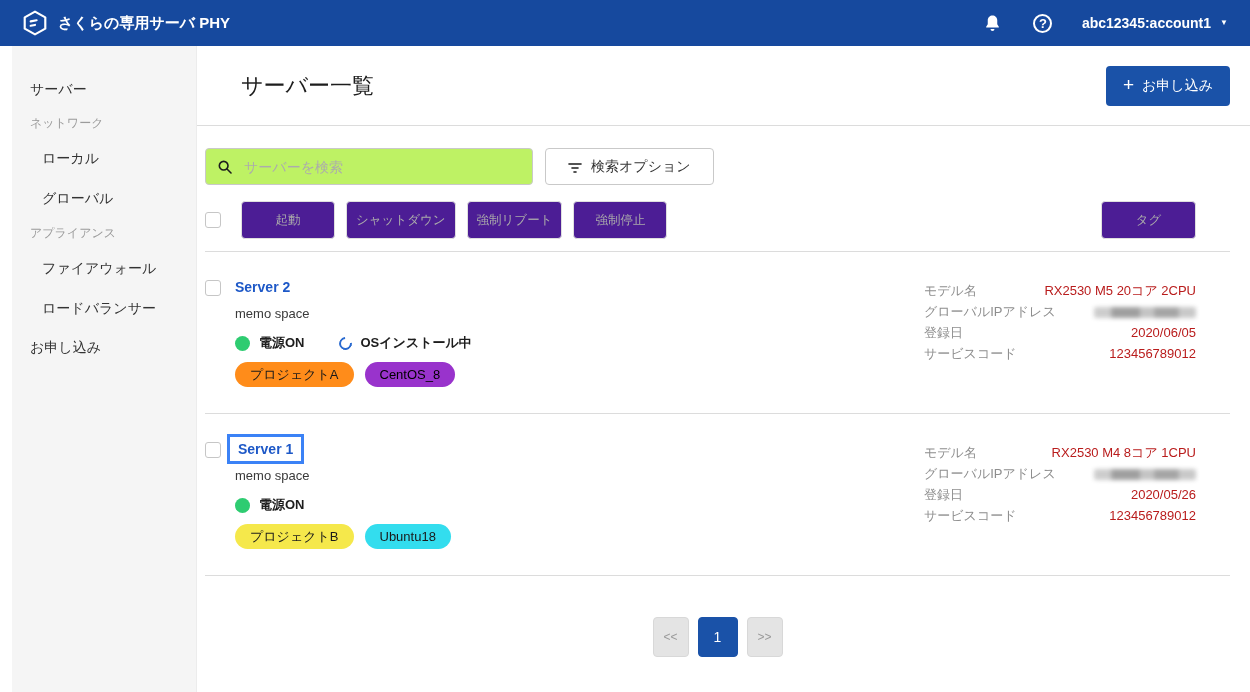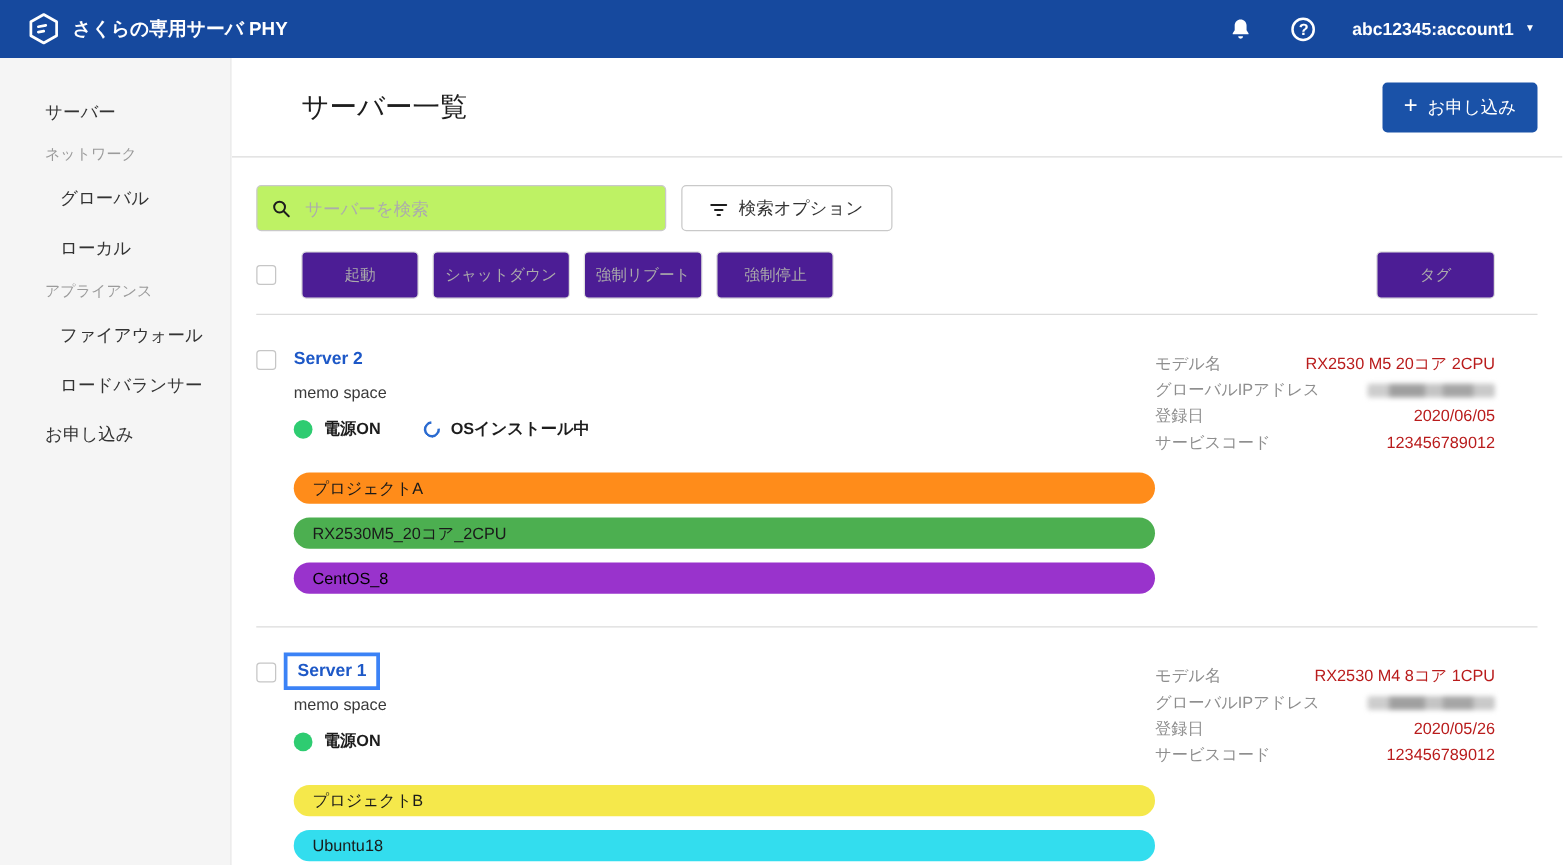--- a/index.html
+++ b/index.html
@@ -14,22 +14,22 @@
     display:flex; align-items:center; padding:0 22px; color:#fff; z-index:20; }
   .brand { display:flex; align-items:center; gap:10px; font-size:15px; font-weight:600; cursor:pointer; }
   .logo-svg { display:block; }
   .header-right { margin-left:auto; display:flex; align-items:center; gap:28px; }
   .hicon { width:22px; height:22px; display:flex; align-items:center; justify-content:center; cursor:pointer; }
   .help-circle { width:19px; height:19px; border:2px solid #fff; border-radius:50%;
     display:flex; align-items:center; justify-content:center; font-size:13px; font-weight:700; color:#fff; }
   .account { display:flex; align-items:center; gap:9px; font-size:14px; font-weight:700; cursor:pointer; }
   .caret { font-size:8px; line-height:1; }
   
-  .sidebar { position:fixed; top:46px; left:0; bottom:0; width:185px; background:#F5F5F5;
-    border-right:1px solid #ECECEC; padding-top:24px; z-index:10;padding-left:18px; }
+  .sidebar { position:fixed; top:46px; left:12px; bottom:0; width:185px; background:#F5F5F5;
+    border-right:1px solid #ECECEC; padding-top:24px; z-index:10; }
   .side-item { font-size:14px; color:#333; padding-left:18px; height:38px; line-height:38px;
     cursor:pointer; white-space:nowrap; }
   .side-item.section { font-size:12px; color:#9B9B9B; height:30px; line-height:30px; cursor:default; }
   .side-item.sublink { padding-left:30px; height:40px; line-height:40px; }
   
   .main { margin-left:185px; padding:0 20px; }
   .page-head { height:79px; display:flex; align-items:center; justify-content:space-between; }
   .page-title { font-size:22px; font-weight:500; color:#1d1d1d;margin-left:36px; }
   .order-btn { background:#1A52A8; color:#fff; border:none; border-radius:4px; height:40px;
     padding:0 17px; font-size:14px; display:flex; align-items:center; gap:8px; cursor:pointer;
@@ -63,21 +63,21 @@
   .server-main { margin-left:14px; flex:1; }
   .name-wrap { display:inline-block; }
   .name-wrap.highlighted { border:3px solid #3b82f6; padding:3px 8px; margin:-6px 0 -6px -8px; }
   .server-name { color:#1D58C7; font-size:14px; font-weight:700; text-decoration:none; }
   .memo { margin-top:10px; font-size:13px; color:#3A3A3A; }
   .status-row { margin-top:13px; display:flex; align-items:center; gap:34px; height:18px; }
   .status { display:flex; align-items:center; gap:9px; font-size:13px; font-weight:600; color:#1d1d1d; }
   .dot { width:15px; height:15px; border-radius:50%; background:#2ECC71; flex:none; }
   .spinner { width:13px; height:13px; border-radius:50%; border:2.5px solid #2B6BD0;
     border-top-color:transparent; transform:rotate(40deg); flex:none; }
-  .tags { margin-top:26px; display:flex; gap:11px;flex-direction:column; }
+  .tags { margin-top:10px; display:flex; gap:11px; }
   .tag { height:25px; border-radius:13px; padding:0 15px; font-size:13px;
     display:flex; align-items:center; cursor:pointer; white-space:nowrap; }
   .server-details { width:272px; margin-right:34px; font-size:13px; padding-top:2px; }
   .detail-row { display:flex; justify-content:space-between; align-items:center; line-height:21px; height:21px; }
   .d-label { color:#8E8E8E; white-space:nowrap; }
   .d-value { color:#b91c1c; white-space:nowrap; }
   .redacted { display:inline-block; width:102px; height:11px; border-radius:2px;
     background:linear-gradient(90deg,#cdcdcd 0 16%,#9f9f9f 18% 44%,#c4c4c4 46% 58%,#a5a5a5 60% 82%,#c9c9c9 84% 100%);
     filter:blur(2px); vertical-align:middle; }
   
@@ -112,22 +112,22 @@
       <span>abc12345:account1</span>
       <span class="caret">▼</span>
     </span>
   </div>
 </div>
 
 <div class="sidebar">
   <nav>
       <div class="side-item link">サーバー</div>
       <div class="side-item section">ネットワーク</div>
+      <div class="side-item sublink">ローカル</div>
       <div class="side-item sublink">グローバル</div>
-      <div class="side-item sublink">ローカル</div>
       <div class="side-item section">アプライアンス</div>
       <div class="side-item sublink">ファイアウォール</div>
       <div class="side-item sublink">ロードバランサー</div>
       <div class="side-item link">お申し込み</div>
     </nav>
 </div>
 
 <div class="main" style="margin-top:46px;">
 
   <div class="page-head">
@@ -182,21 +182,20 @@
           <span class="dot"></span>
           <span class="st-label">電源ON</span>
         </span>
       <span class="status">
               <span class="spinner"></span>
               <span class="st-label">OSインストール中</span>
             </span>
           </div>
       <div class="tags">
             <span class="tag" style="background: rgb(255, 140, 26); color: rgb(26, 26, 26);">プロジェクトA</span>
-            <span class="tag" style="background: rgb(76, 175, 80); color: rgb(26, 26, 26);">RX2530M5_20コア_2CPU</span>
             <span class="tag" style="background: rgb(153, 51, 204); color: #000000;">CentOS_8</span>
           </div>
     </div>
     <div class="server-details">
           <div class="detail-row">
             <span class="d-label">モデル名</span>
             <span class="d-value">RX2530 M5 20コア 2CPU</span>
           </div>
           <div class="detail-row">
             <span class="d-label">グローバルIPアドレス</span>

